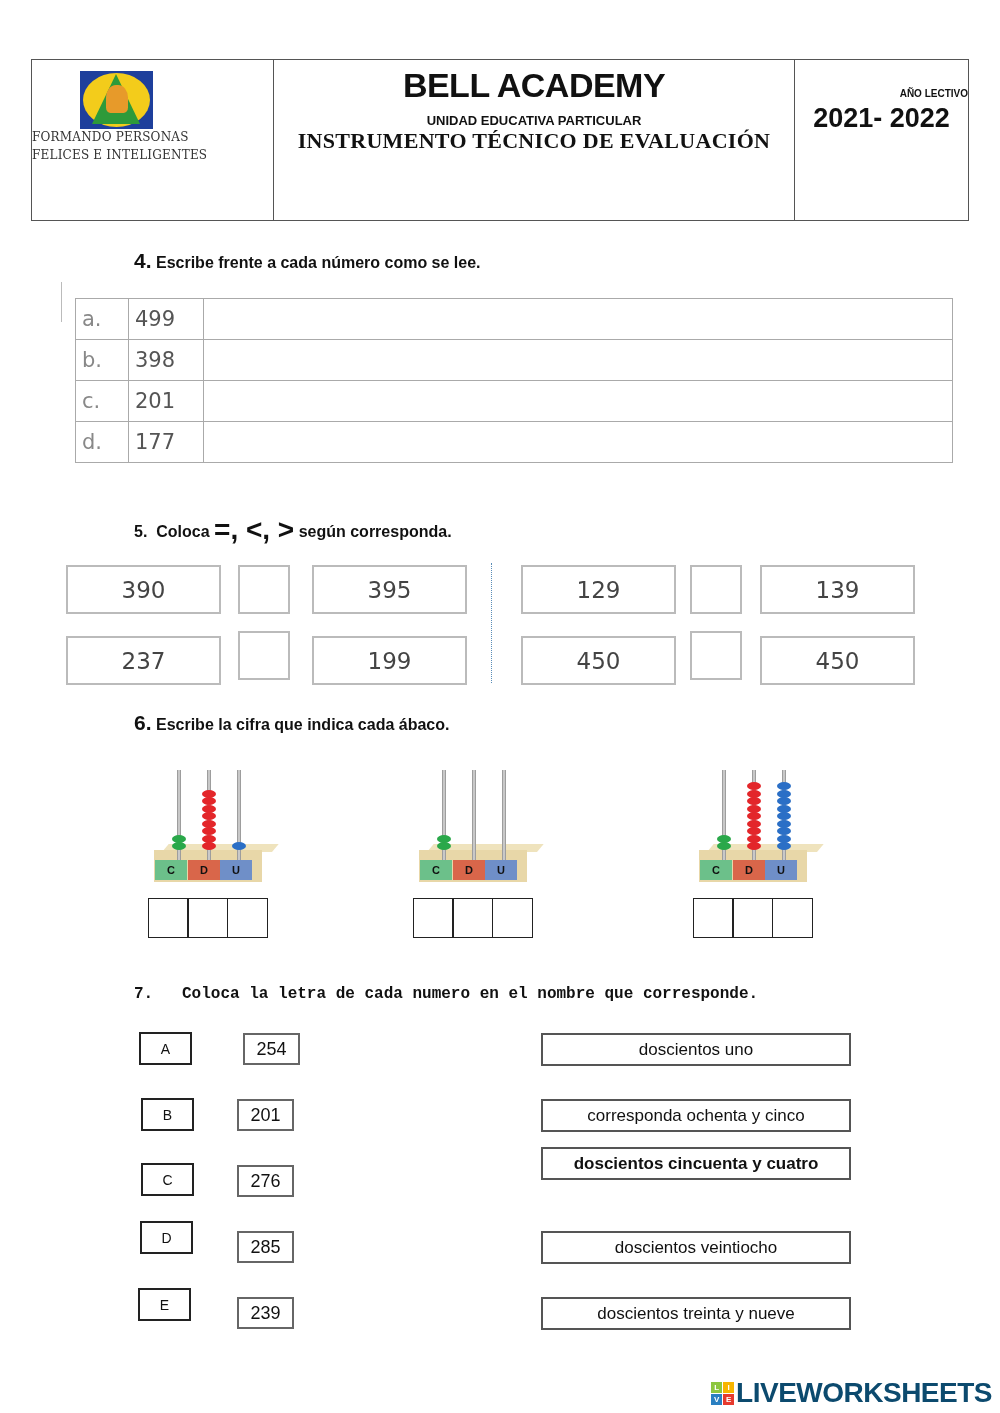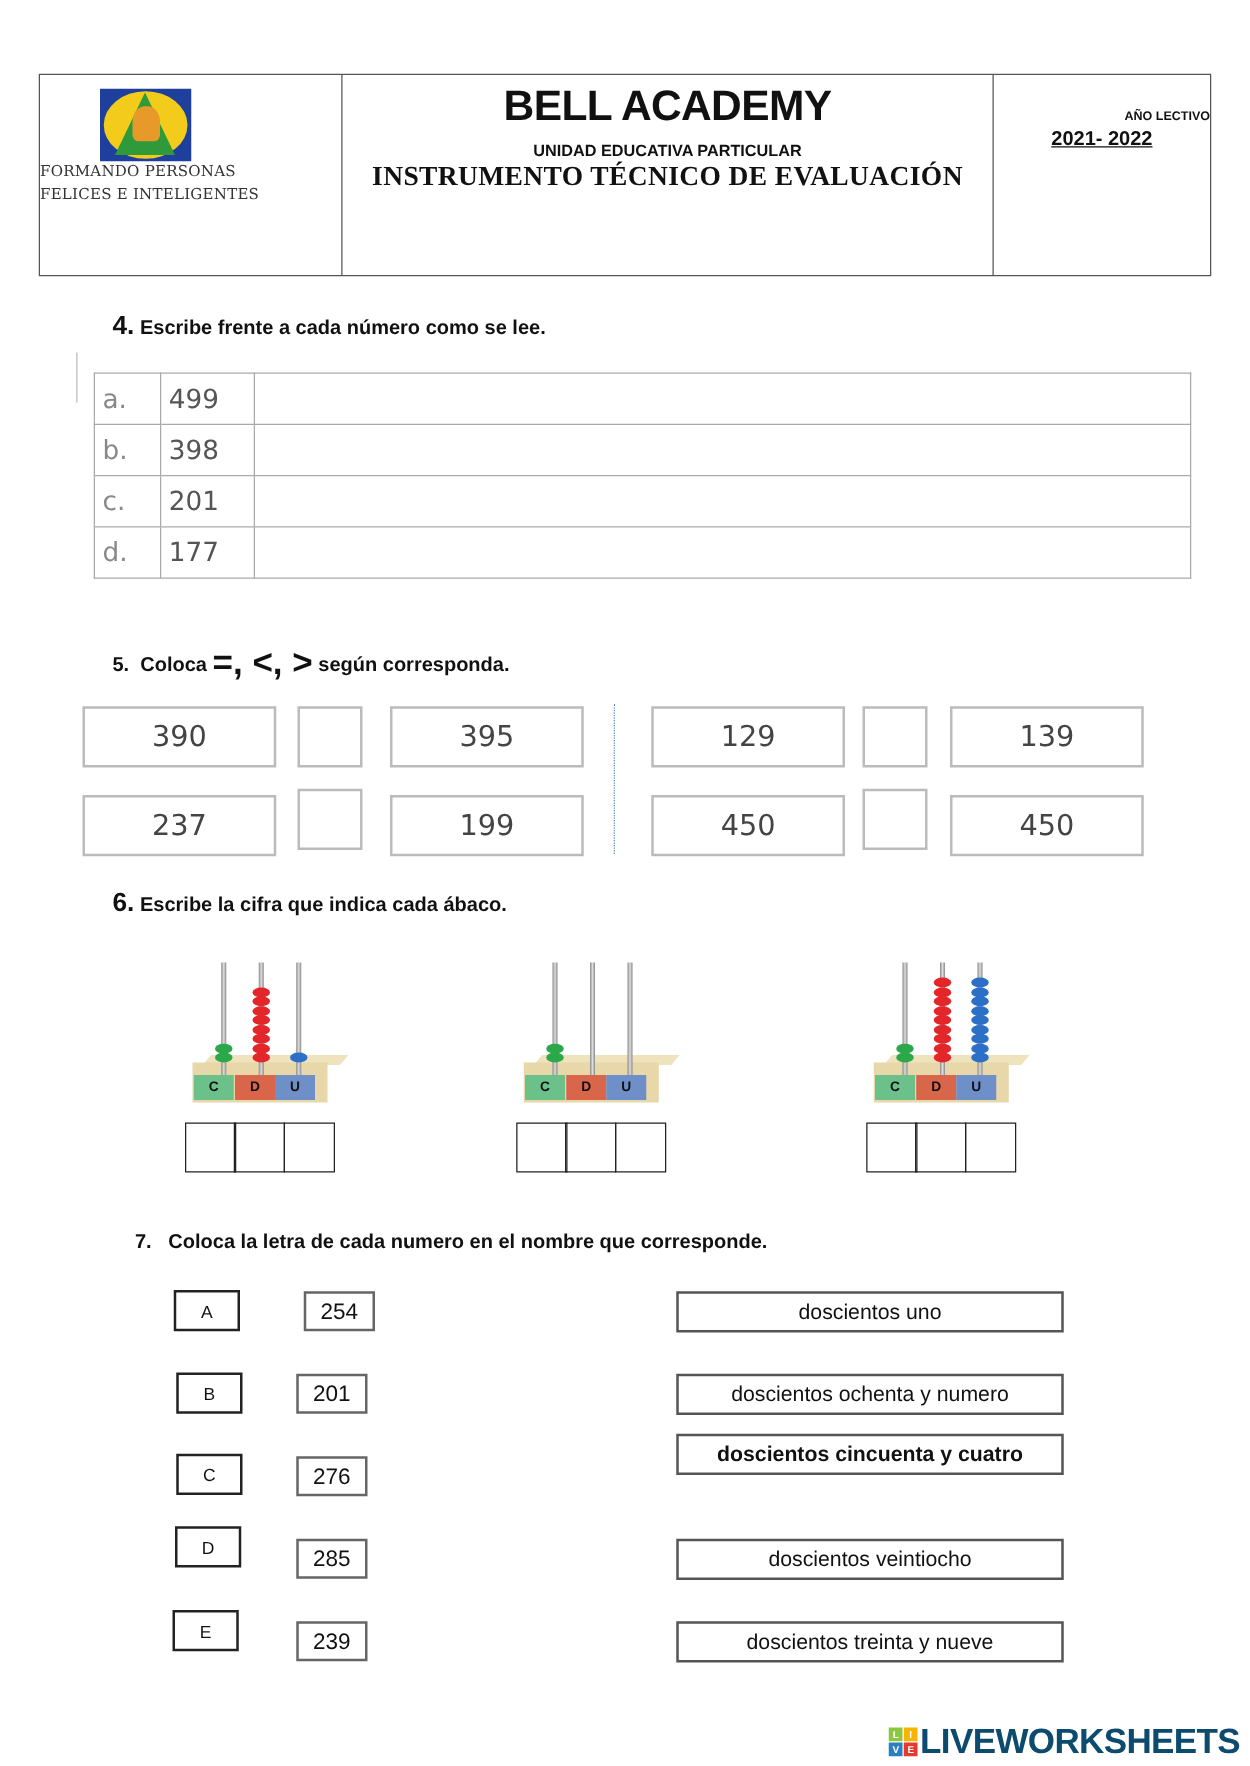--- a/index.html
+++ b/index.html
@@ -16,24 +16,24 @@
   .logo { position: absolute; left: 48px; top: 11px; width: 73px; height: 58px; background: #1e3f9c; overflow: hidden; }
   .logo .sun { position: absolute; left: 3px; top: 2px; width: 67px; height: 54px; border-radius: 50%; background: #f3cc1b; }
   .logo .tri { position: absolute; left: 12px; top: 3px; width: 0; height: 0; border-left: 24px solid transparent; border-right: 24px solid transparent; border-bottom: 50px solid #2e9a3a; }
   .logo .bell { position: absolute; left: 26px; top: 14px; width: 22px; height: 28px; background: #e79a2a; border-radius: 45% 45% 20% 20%; }
   .motto { position: absolute; left: 0; width: 100%; text-align: left; font-family: "DejaVu Serif", serif; font-size: 12px; color: #333; letter-spacing: 0.2px; }
   .title-main { font-family: "Liberation Sans", sans-serif; font-weight: bold; font-size: 34px; margin-top: 6px; letter-spacing: -0.5px; }
   .sub1 { font-weight: bold; font-size: 13px; margin-top: 8px; }
   .sub2 { font-family: "Liberation Serif", serif; font-weight: bold; font-size: 22px; margin-top: 0px; letter-spacing: 0.3px; }
   .sub3 { font-family: "Liberation Serif", serif; font-weight: bold; font-size: 21px; margin-top: 14px; }
   .yr-label { font-size: 10px; font-weight: bold; margin-top: 28px; text-align: right; }
-  .yr-val { font-size: 16px; font-weight: bold; margin-top: 4px; text-decoration: underline; }
-
-  
-  .q-title { font-weight: bold; font-size: 16px; }
+  .yr-val { font-size: 27px; font-weight: bold; margin-top: 4px; }
+
+  
+  .q-title { font-weight: bold; font-size: 16px; margin-left: 44px; }
   .q-num { font-size: 21px; font-weight: bold; }
   .qs-num { font-size: 16px; font-weight: bold; }
 
   
   .q4-table { left: 75px; top: 298px; width: 878px; border-collapse: collapse; }
   .q4-table td { border: 1.5px solid #aaa; height: 41px; font-size: 21px; color: #555; padding-left: 6px; font-family: "DejaVu Sans", sans-serif; }
   .q4-table td.l { width: 53px; color: #888; }
   .q4-table td.n { width: 75px; }
   .side-line { left: 61px; top: 282px; width: 1px; height: 40px; background: #bbb; }
 
@@ -221,32 +221,32 @@
       <div class="lbl" style="left: 48px; background: rgb(217, 102, 74);">D</div>
       <div class="lbl" style="left: 80px; background: rgb(111, 143, 200);">U</div>
       <div class="answer" style="left: 9px;">
         <div></div>
         <div></div>
         <div></div>
       </div>
     </div>
   </div>
 
-<div class="abs q-title" style="left:108px; top:985px;">
+<div class="abs q-title" style="left:90px; top:985px;font-family:Liberation Mono, monospace;">
   <span class="qs-num">7.</span>&nbsp;&nbsp;
   <span>Coloca la letra de cada numero en el nombre que corresponde.</span>
 </div>
 
 <div class="letterbox" style="left:139px; top:1032px;">A</div>
 <div class="q7num" style="left:243px; top:1033px;">254</div>
 <div class="namebox" style="top:1033px;">doscientos uno</div>
 
 <div class="letterbox" style="left:141px; top:1098px;">B</div>
 <div class="q7num" style="left:237px; top:1099px;">201</div>
-<div class="namebox" style="top:1099px;">doscientos ochenta y numero</div>
+<div class="namebox" style="top:1099px;">corresponda ochenta y cinco</div>
 
 <div class="letterbox" style="left:141px; top:1163px;">C</div>
 <div class="q7num" style="left:237px; top:1165px;">276</div>
 <div class="namebox" style="top:1147px;font-weight:bold;">doscientos cincuenta y cuatro</div>
 
 <div class="letterbox" style="left:140px; top:1221px;">D</div>
 <div class="q7num" style="left:237px; top:1231px;">285</div>
 <div class="namebox" style="top:1231px;">doscientos veintiocho</div>
 
 <div class="letterbox" style="left:138px; top:1288px;">E</div>

